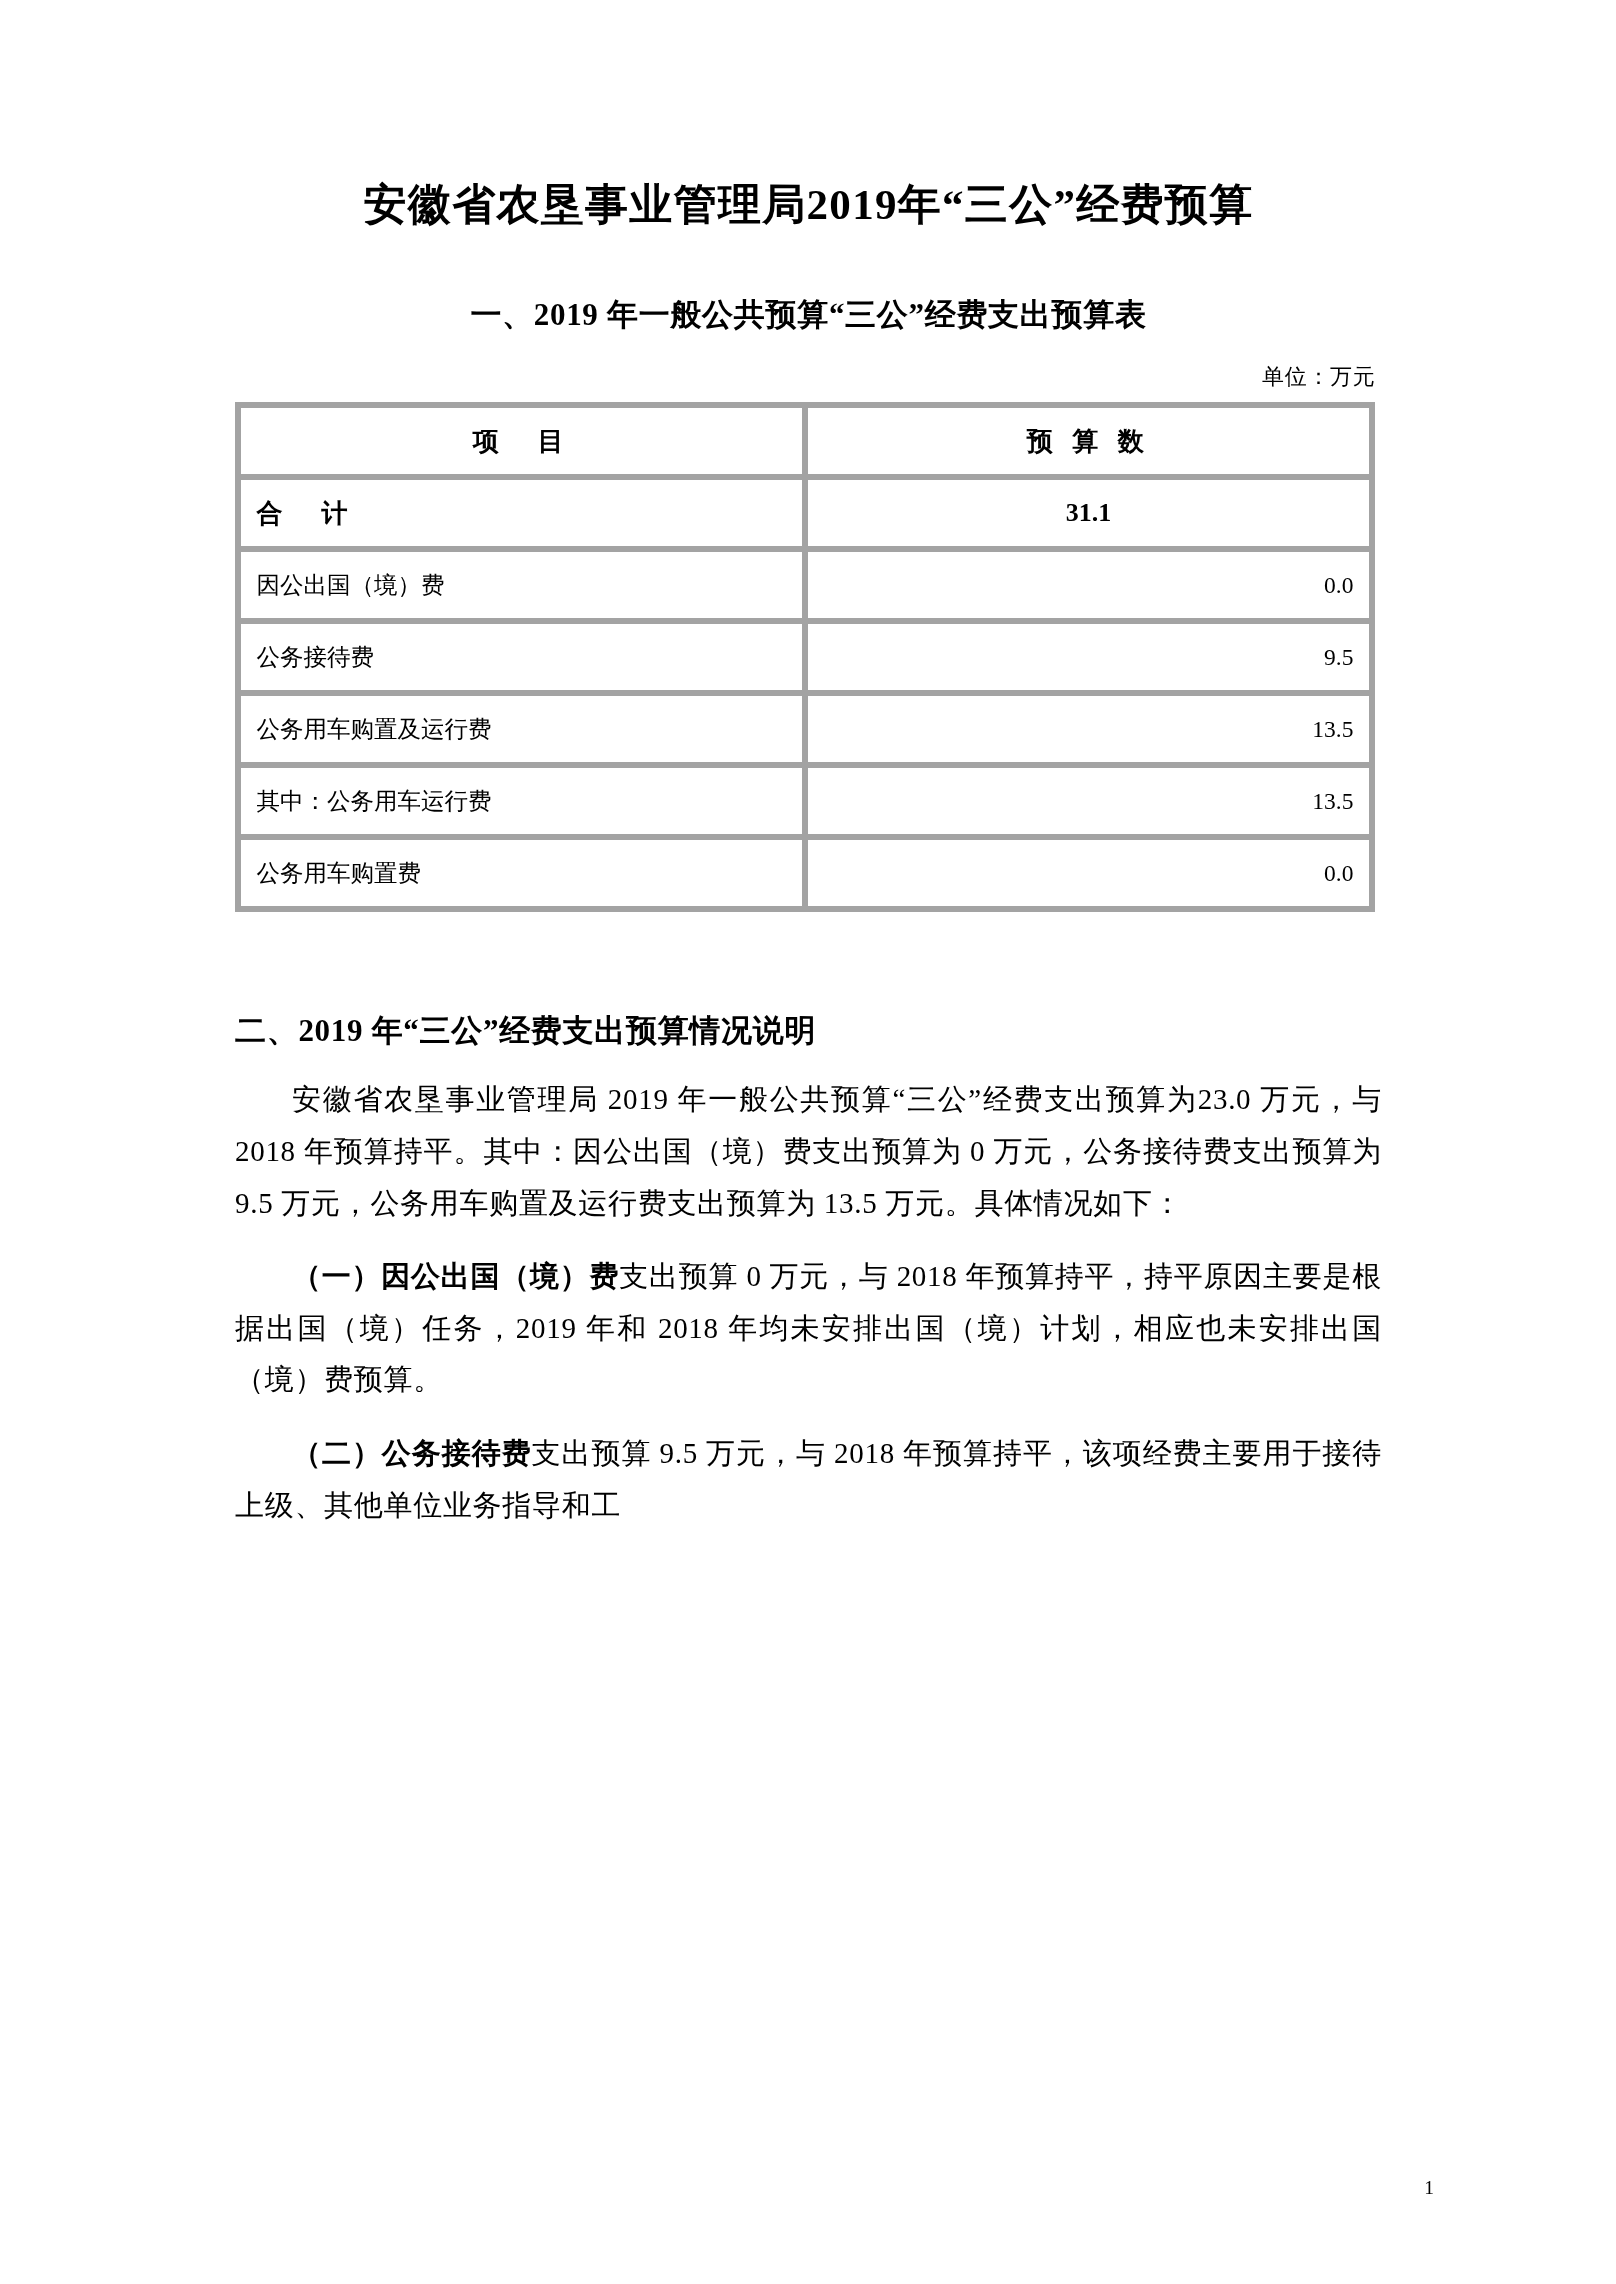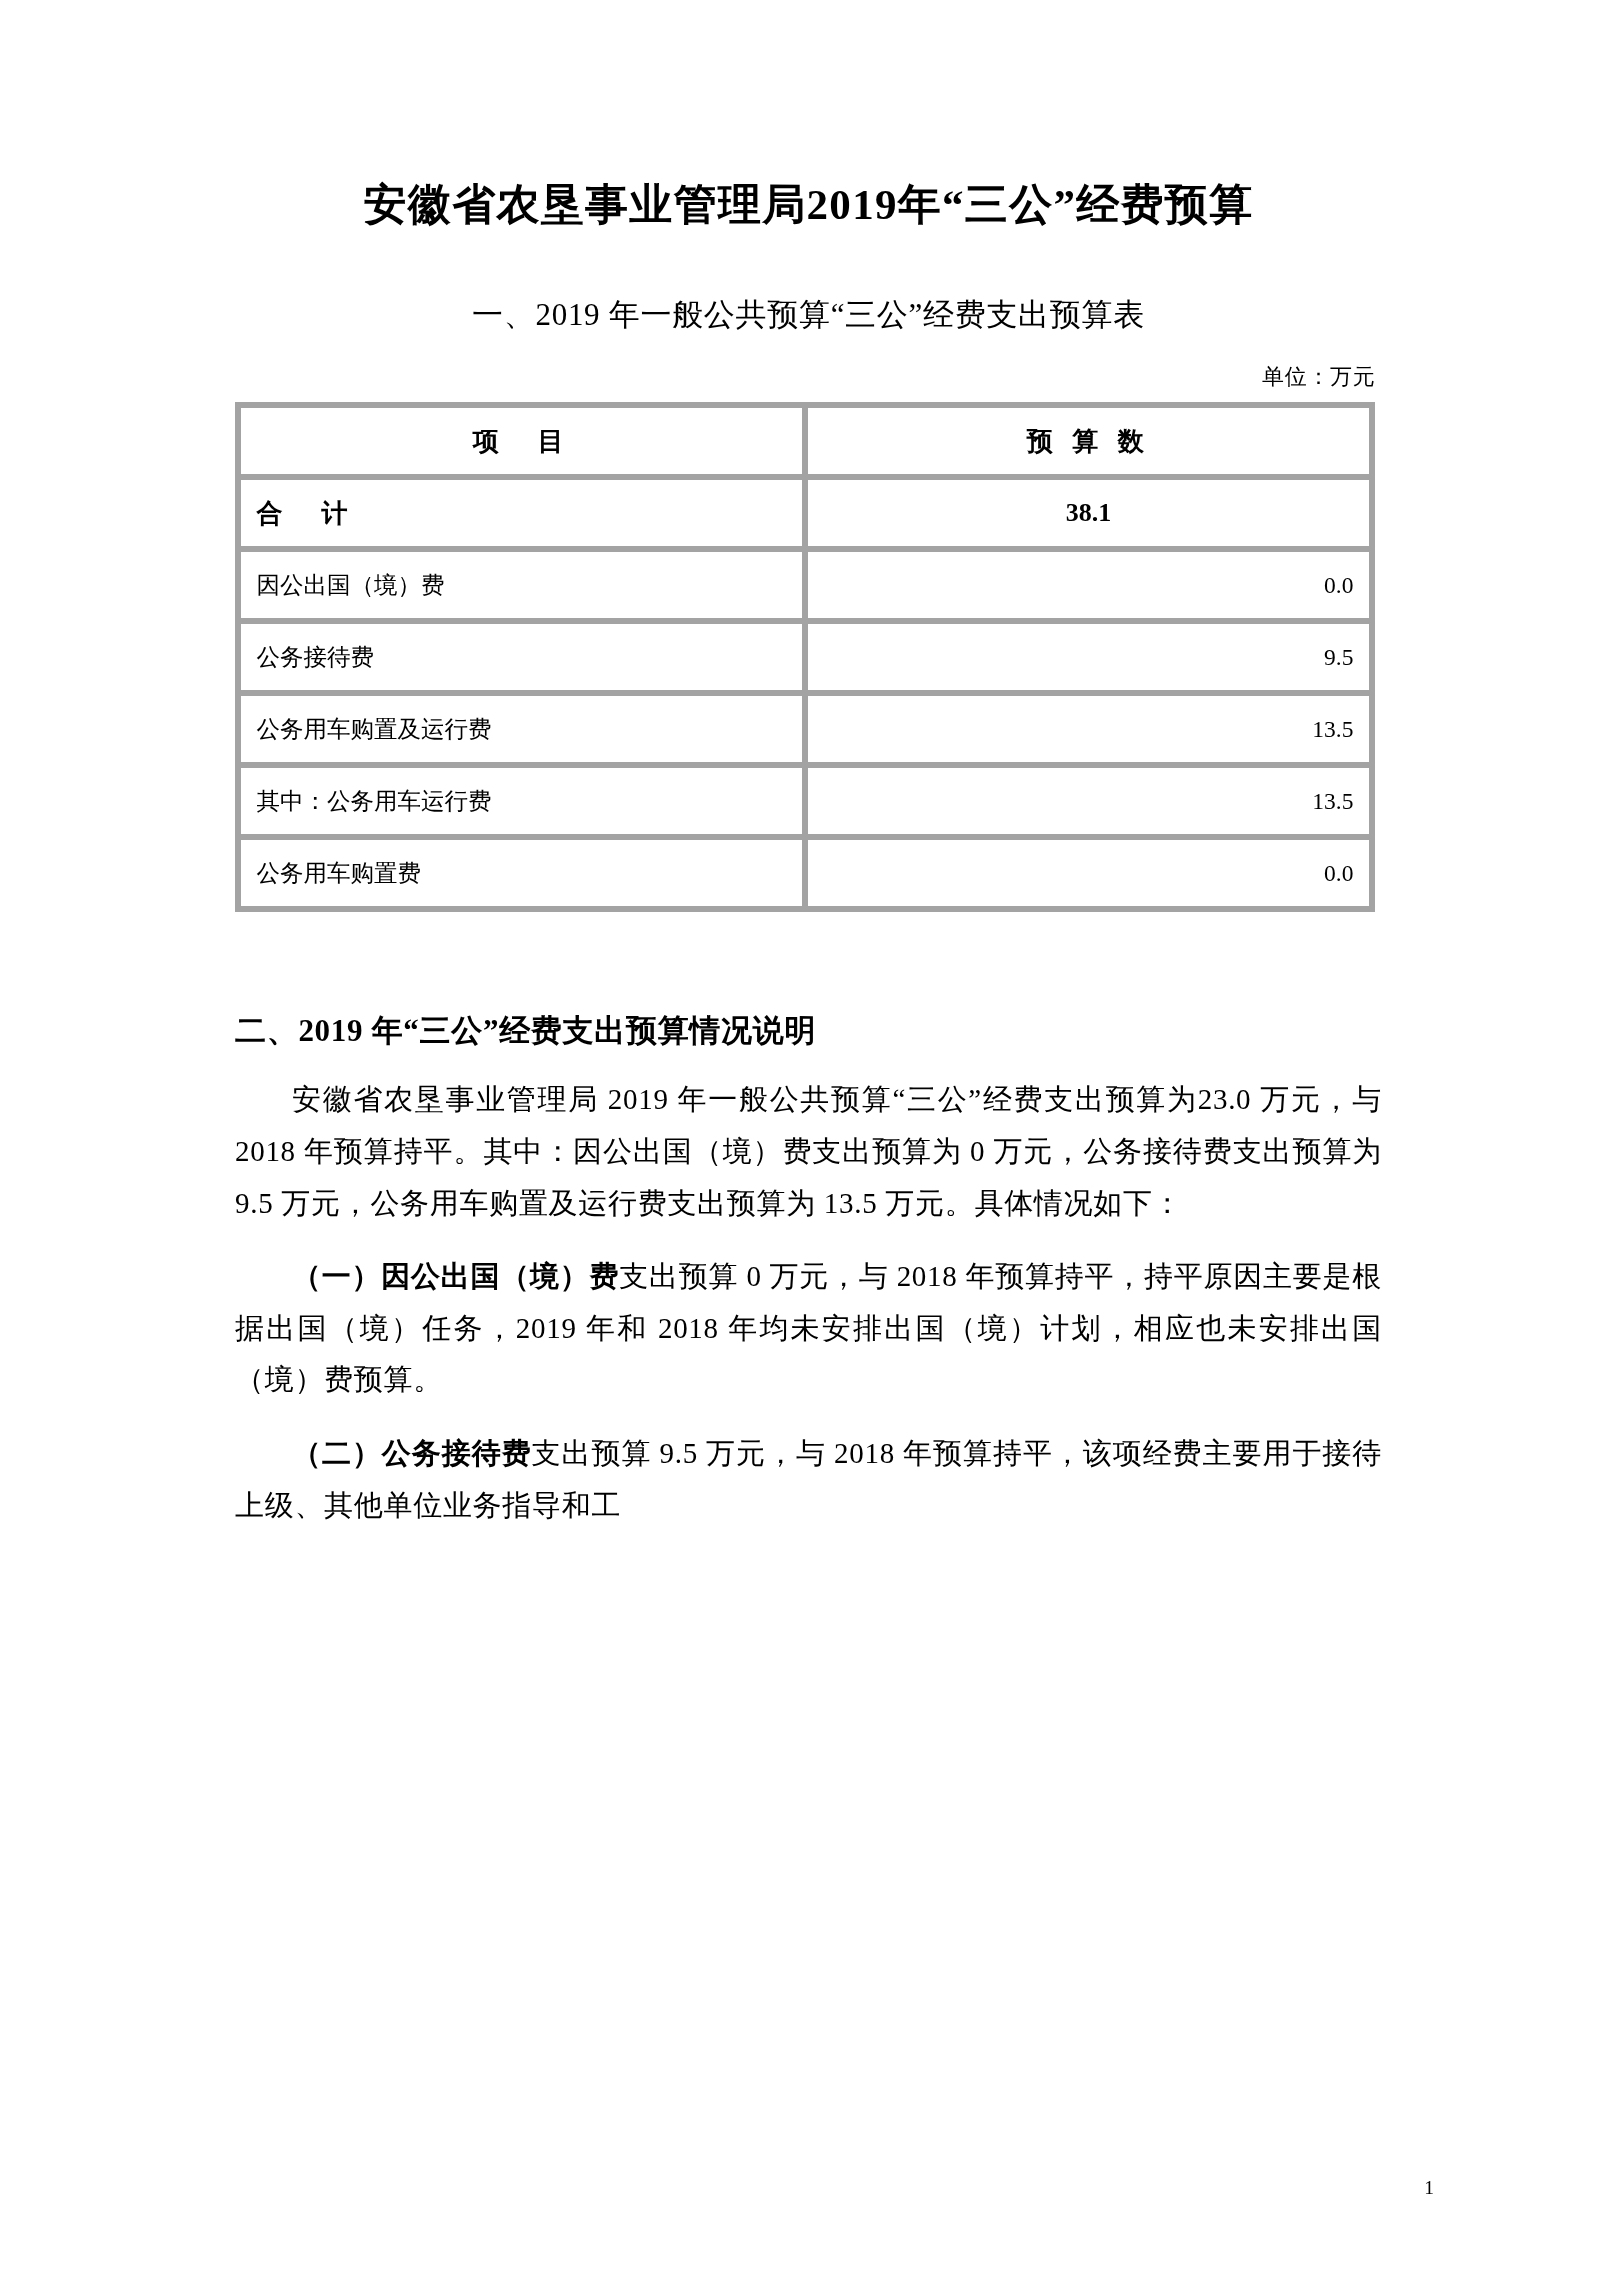--- a/index.html
+++ b/index.html
@@ -34,21 +34,21 @@
     font-size: 43px;
     font-weight: bold;
     letter-spacing: 1.3px;
     font-family: "Liberation Serif", "DejaVu Serif", serif;
     white-space: nowrap;
   }
 
   .section-heading {
     text-align: center;
     font-size: 31px;
-    font-weight: normal;
+    font-weight: bold;
     margin-top: 60px;
     letter-spacing: 0.7px;
   }
 
   .unit-line {
     text-align: right;
     font-size: 22px;
     margin-top: 26px;
     padding-right: 6.5px;
     letter-spacing: 0.7px;
@@ -134,21 +134,21 @@
     <div class="unit-line">单位：万元</div>
 
     <table class="budget">
       <tbody>
         <tr class="head">
           <td>项　目</td>
           <td>预 算 数</td>
         </tr>
         <tr class="total">
           <td class="label">合　计</td>
-          <td class="value">38.1</td>
+          <td class="value">31.1</td>
         </tr>
         <tr>
           <td class="label">因公出国（境）费</td>
           <td class="value">0.0</td>
         </tr>
         <tr>
           <td class="label">公务接待费</td>
           <td class="value">9.5</td>
         </tr>
         <tr>

